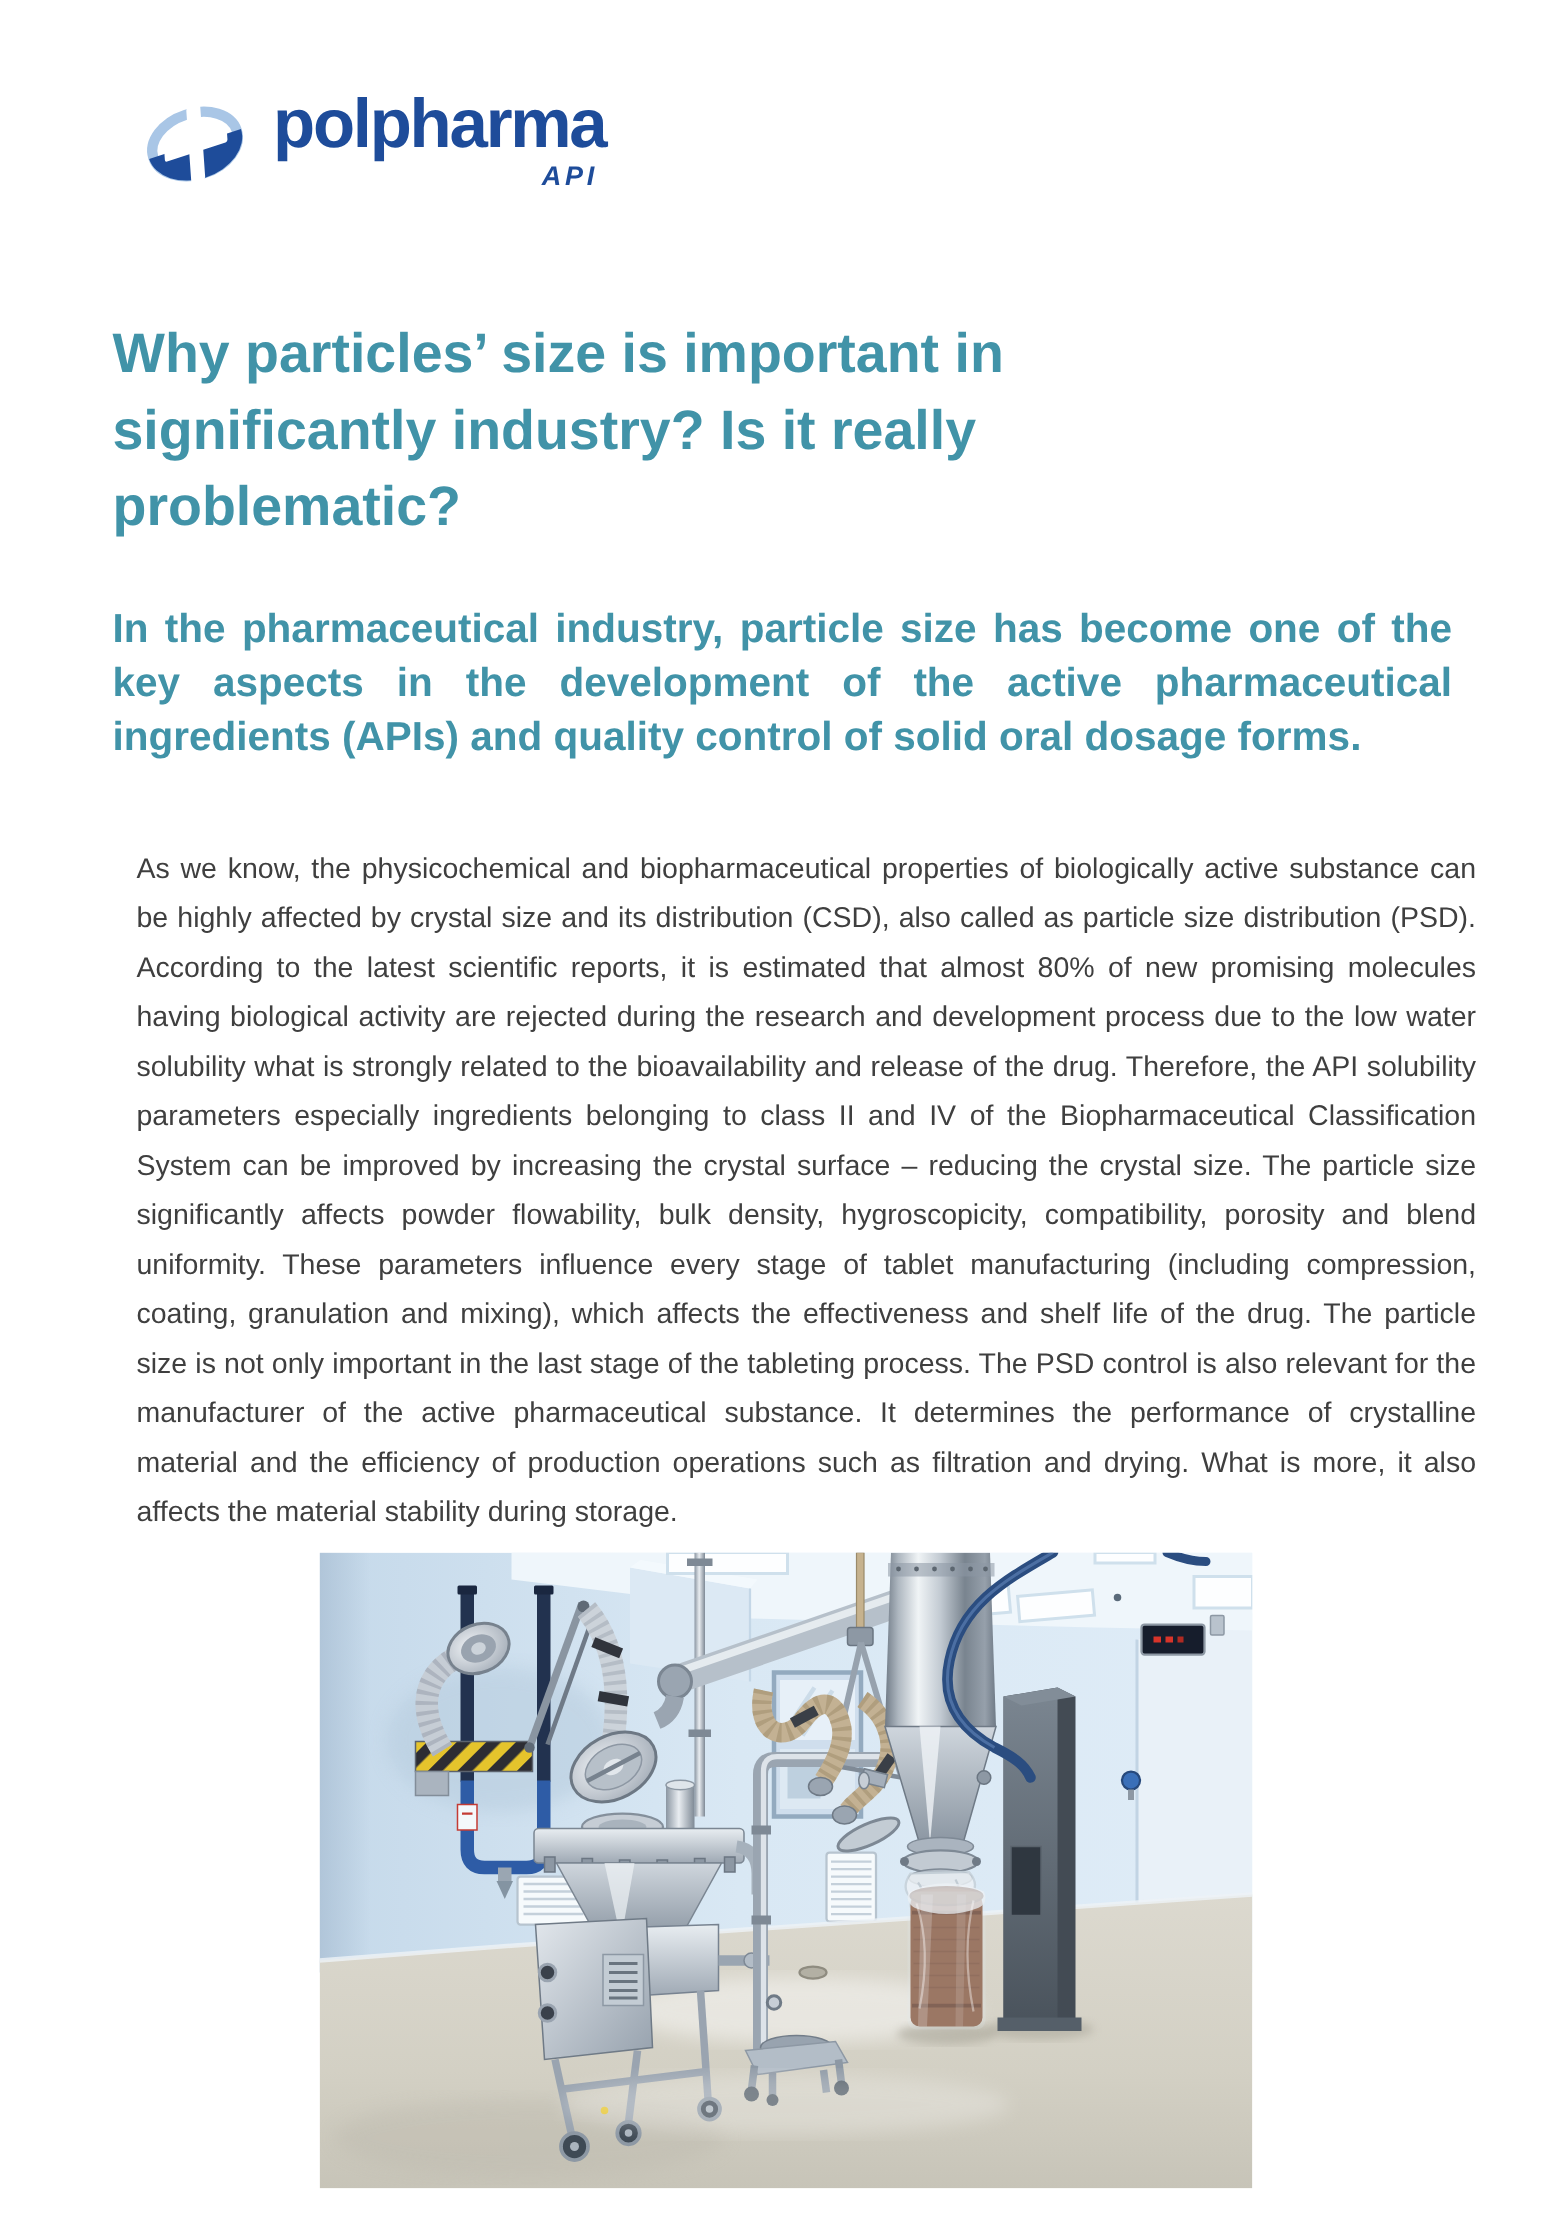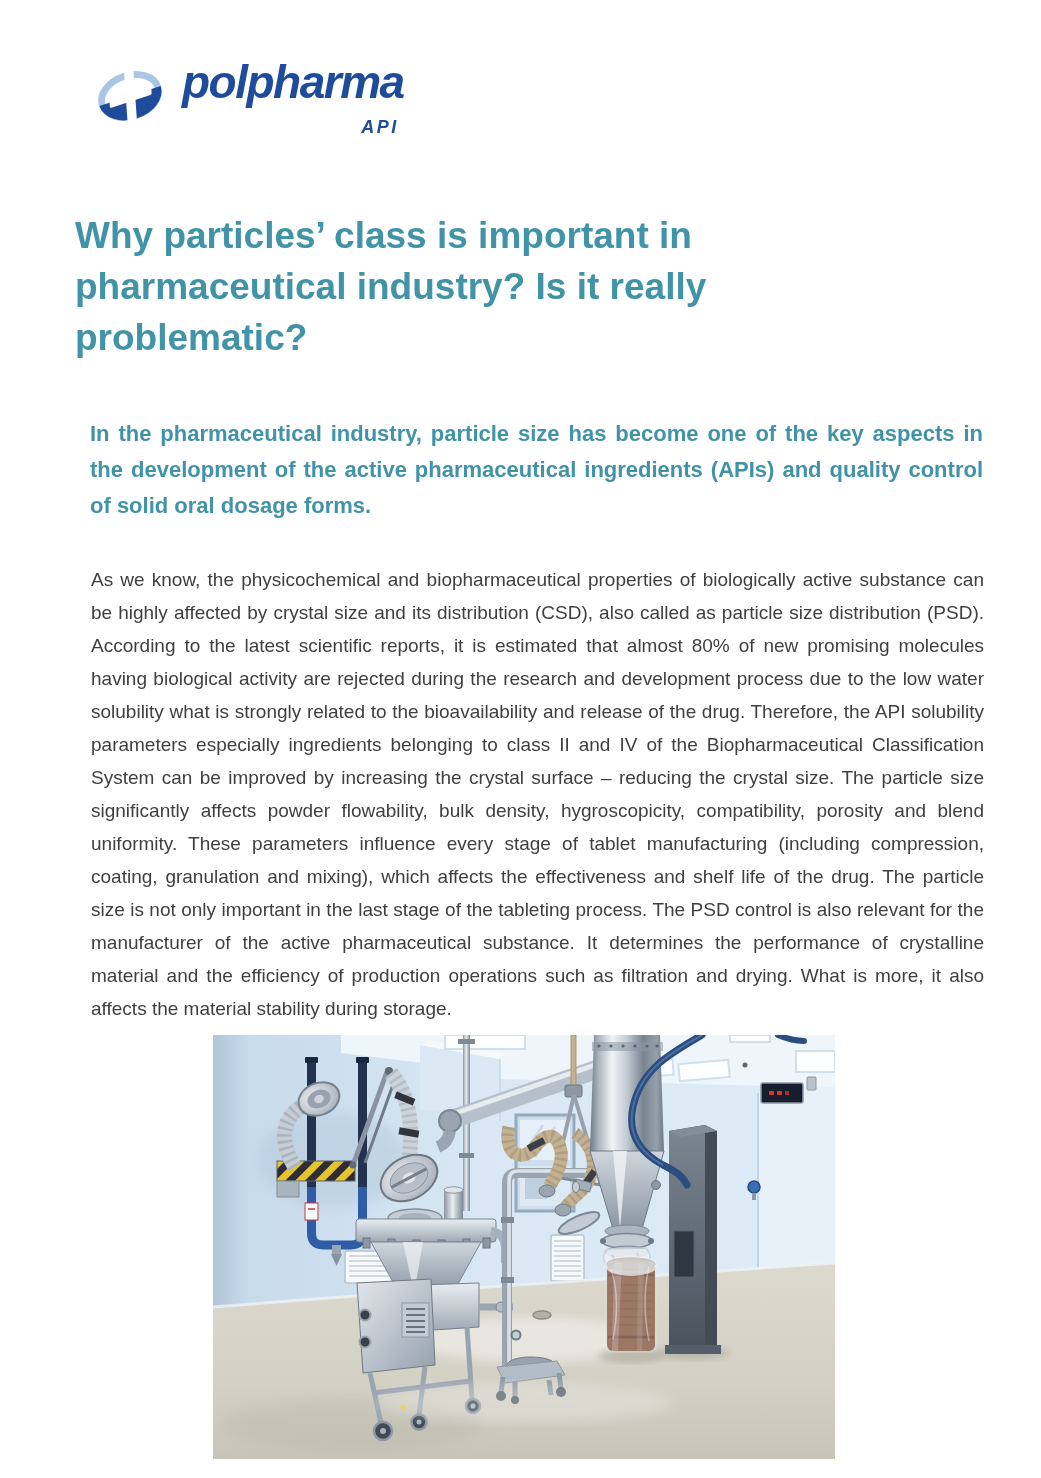--- a/index.html
+++ b/index.html
@@ -10,35 +10,35 @@
     font-family:"Liberation Sans","DejaVu Sans",sans-serif;
     overflow:hidden;
   }
   .logo{
     position:absolute;left:92px;top:58px;
     display:flex;align-items:flex-start;gap:12px;
   }
   .logo-icon{width:78px;height:68px;margin-top:4px;}
   .logo-text{display:flex;flex-direction:column;align-items:flex-end;}
   .logo-brand{
-    font-size:46px;font-weight:bold;font-style:italic;
+    font-size:46px;font-weight:bold;
     color:#1e4c9a;line-height:1.05;letter-spacing:-1.5px;
   }
   .logo-division{
     font-size:18px;font-weight:bold;font-style:italic;
-    color:#1e4c9a;letter-spacing:2.5px;margin-top:11px;padding-right:5px;
+    color:#1e4c9a;letter-spacing:2.5px;margin-top:1px;padding-right:5px;
   }
   .article-title{
     position:absolute;left:75px;top:210px;width:720px;margin:0;
     font-size:37px;line-height:51px;font-weight:bold;
     color:#4193a8;
   }
   .article-lead{
-    position:absolute;left:75px;top:401px;width:893px;margin:15px;
-    font-size:22px;line-height:36px;font-weight:bold;
+    position:absolute;left:75px;top:401px;width:893px;margin:0;
+    font-size:27px;line-height:36px;font-weight:bold;
     color:#4193a8;text-align:justify;
   }
   .article-body{
     position:absolute;left:75px;top:547px;width:893px;margin:16px;
     font-size:19px;line-height:33px;
     color:#3f3f3f;text-align:justify;
   }
   .equipment-figure{
     position:absolute;left:213px;top:1035px;width:622px;height:424px;margin:0;
     overflow:hidden;
@@ -60,21 +60,21 @@
           <rect x="17" y="29.5" width="45" height="10" rx="1.5" fill="#ffffff"></rect>
         </g>
       </g>
     </svg>
     <div class="logo-text">
       <span class="logo-brand">polpharma</span>
       <span class="logo-division">API</span>
     </div>
   </header>
 
-  <h1 class="article-title">Why particles’ class is important in pharmaceutical industry? Is it really problematic?</h1>
+  <h1 class="article-title">Why particles’ size is important in significantly industry? Is it really problematic?</h1>
 
   <p class="article-lead">In the pharmaceutical industry, particle size has become one of the key aspects in the development of the active pharmaceutical ingredients (APIs) and quality control of solid oral dosage forms.</p>
 
   <p class="article-body">As we know, the physicochemical and biopharmaceutical properties of biologically active substance can be highly affected by crystal size and its distribution (CSD), also called as particle size distribution (PSD). According to the latest scientific reports, it is estimated that almost 80% of new promising molecules having biological activity are rejected during the research and development process due to the low water solubility what is strongly related to the bioavailability and release of the drug. Therefore, the API solubility parameters especially ingredients belonging to class II and IV of the Biopharmaceutical Classification System can be improved by increasing the crystal surface – reducing the crystal size. The particle size significantly affects powder flowability, bulk density, hygroscopicity, compatibility, porosity and blend uniformity. These parameters influence every stage of tablet manufacturing (including compression, coating, granulation and mixing), which affects the effectiveness and shelf life of the drug. The particle size is not only important in the last stage of the tableting process. The PSD control is also relevant for the manufacturer of the active pharmaceutical substance. It determines the performance of crystalline material and the efficiency of production operations such as filtration and drying. What is more, it also affects the material stability during storage.</p>
 
   <figure class="equipment-figure">
     <svg viewBox="0 0 622 424" width="622" height="424">
       <defs>
         <linearGradient id="wallG" x1="0" y1="0" x2="1" y2="0">
           <stop offset="0" stop-color="#c5d9ea"></stop>

